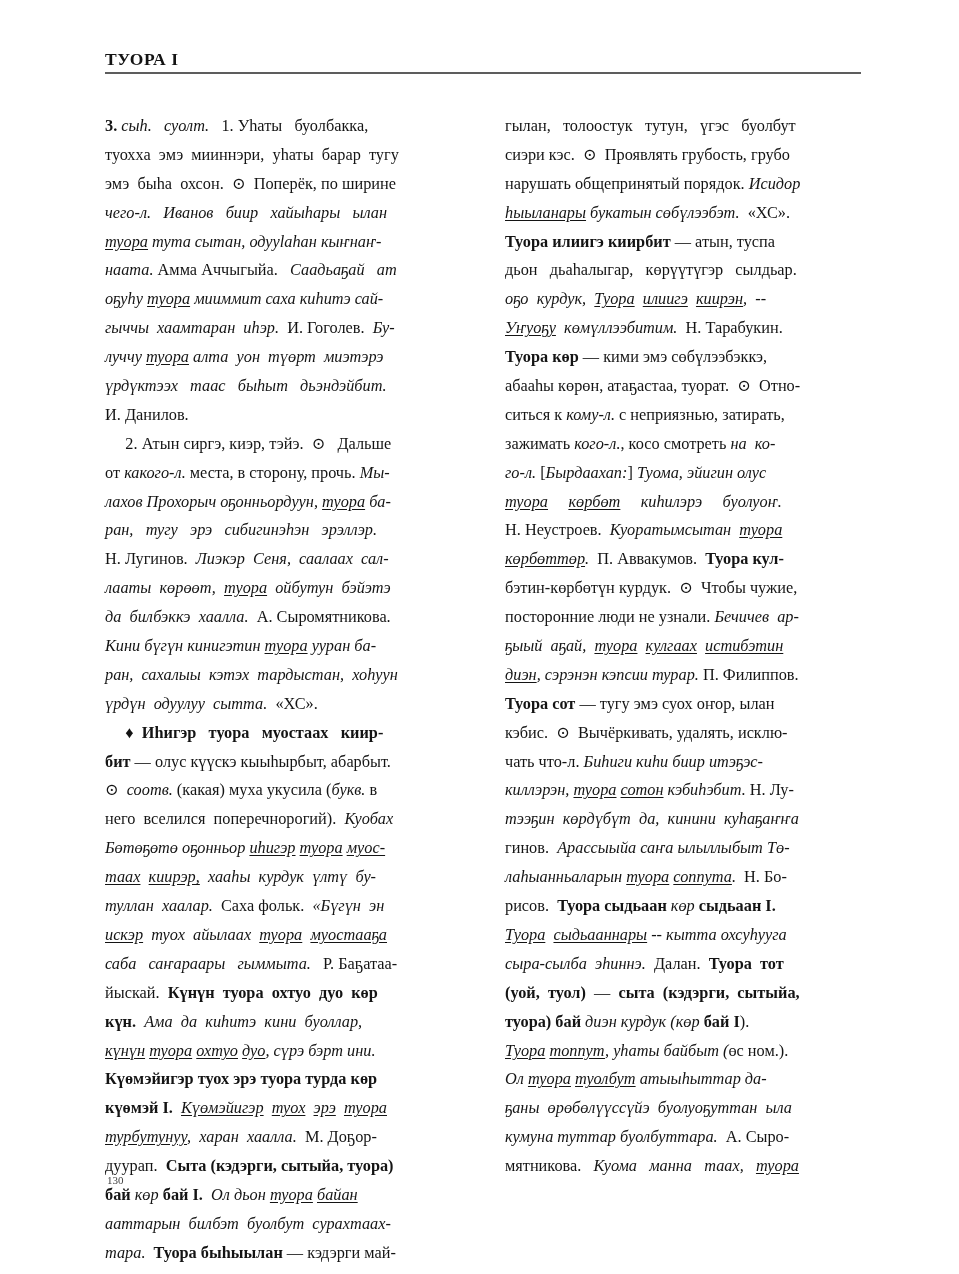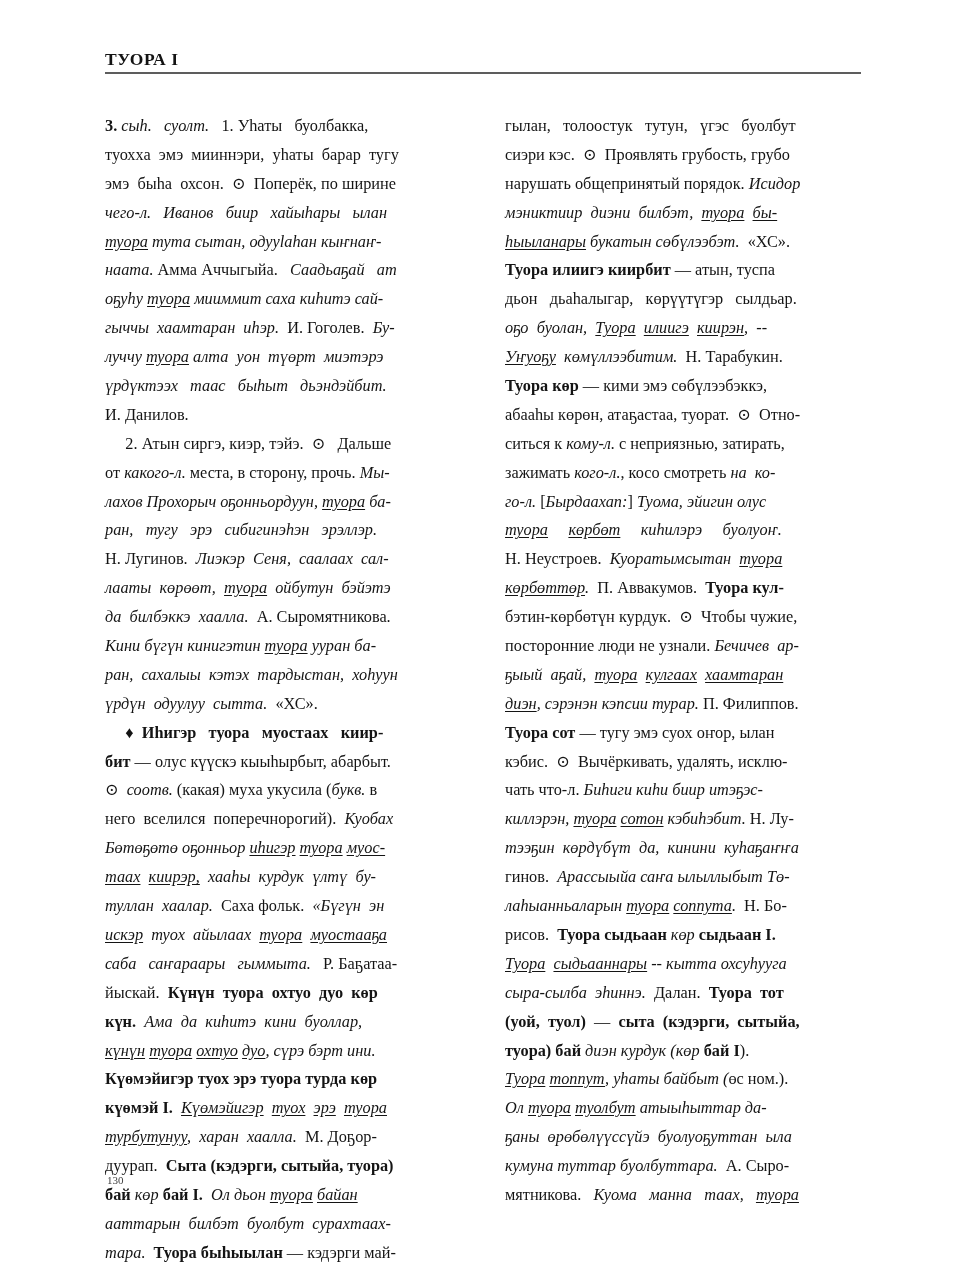--- a/index.html
+++ b/index.html
@@ -122,37 +122,36 @@
         <div class="line"><span class="u">турбутунуу</span><span class="i">,  харан  хаалла.</span><span class="r">  М. Доҕор-</span></div>
         <div class="line"><span class="r">дуурап.</span><span class="r">  </span><span class="b">Сыта (кэдэрги, сытыйа, туора)</span></div>
         <div class="line"><span class="b">бай</span><span class="r"> </span><span class="i">көр</span><span class="r"> </span><span class="b">бай I.</span><span class="r">  </span><span class="i">Ол дьон </span><span class="u">туора</span><span class="r"> </span><span class="u">байан</span></div>
         <div class="line"><span class="i">ааттарын  билбэт  буолбут  сурахтаах-</span></div>
         <div class="line"><span class="i">тара.</span><span class="r">  </span><span class="b">Туора быһыылан</span><span class="r"> — кэдэрги май-</span></div>
       </div>
     <div class="col" id="col-1">
         <div class="line"><span class="r">гылан,   толоостук   тутун,   үгэс   буолбут</span></div>
         <div class="line"><span class="r">сиэри кэс.  </span><span class="sym">⊙</span><span class="r">  Проявлять грубость, грубо</span></div>
         <div class="line"><span class="r">нарушать общепринятый порядок. </span><span class="i">Исидор</span></div>
-        <div class="line"><span class="i">мэниктиир  диэни  билбэт,  </span><span class="u">туора</span><span class="r">  </span><span class="u">бы-</span></div>
         <div class="line"><span class="u">һыыланары</span><span class="i"> букатын сөбүлээбэт.</span><span class="r">  «ХС».</span></div>
         <div class="line"><span class="b">Туора илиигэ киирбит</span><span class="r"> — атын, туспа</span></div>
         <div class="line"><span class="r">дьон   дьаһалыгар,   көрүүтүгэр   сылдьар.</span></div>
-        <div class="line"><span class="i">оҕо  буолан,  </span><span class="u">Туора</span><span class="r">  </span><span class="u">илиигэ</span><span class="r">  </span><span class="u">киирэн</span><span class="i">,  --</span></div>
+        <div class="line"><span class="i">оҕо  курдук,  </span><span class="u">Туора</span><span class="r">  </span><span class="u">илиигэ</span><span class="r">  </span><span class="u">киирэн</span><span class="i">,  --</span></div>
         <div class="line"><span class="u">Уҥуоҕу</span><span class="i">  көмүллээбитим.</span><span class="r">  Н. Тарабукин.</span></div>
         <div class="line"><span class="b">Туора көр</span><span class="r"> — кими эмэ сөбүлээбэккэ,</span></div>
         <div class="line"><span class="r">абааһы көрөн, атаҕастаа, туорат.  </span><span class="sym">⊙</span><span class="r">  Отно-</span></div>
         <div class="line"><span class="r">ситься к </span><span class="i">кому-л.</span><span class="r"> с неприязнью, затирать,</span></div>
         <div class="line"><span class="r">зажимать </span><span class="i">кого-л.</span><span class="r">, косо смотреть </span><span class="i">на  ко-</span></div>
         <div class="line"><span class="i">го-л.</span><span class="r"> [</span><span class="i">Бырдаахап:</span><span class="r">] </span><span class="i">Туома, эйигин олус</span></div>
         <div class="line"><span class="u">туора</span><span class="r">     </span><span class="u">көрбөт</span><span class="i">     киһилэрэ     буолуоҥ.</span></div>
         <div class="line"><span class="r">Н. Неустроев.</span><span class="r">  </span><span class="i">Куоратымсытан</span><span class="r">  </span><span class="u">туора</span></div>
         <div class="line"><span class="u">көрбөттөр</span><span class="i">.</span><span class="r">  П. Аввакумов.</span><span class="r">  </span><span class="b">Туора кул-</span></div>
         <div class="line"><span class="r">бэтин-көрбөтүн курдук.  </span><span class="sym">⊙</span><span class="r">  Чтобы чужие,</span></div>
         <div class="line"><span class="r">посторонние люди не узнали. </span><span class="i">Бечичев  ар-</span></div>
-        <div class="line"><span class="i">ҕыый  аҕай,  </span><span class="u">туора</span><span class="r">  </span><span class="u">кулгаах</span><span class="r">  </span><span class="u">хаамтаран</span></div>
+        <div class="line"><span class="i">ҕыый  аҕай,  </span><span class="u">туора</span><span class="r">  </span><span class="u">кулгаах</span><span class="r">  </span><span class="u">истибэтин</span></div>
         <div class="line"><span class="u">диэн</span><span class="i">, сэрэнэн кэпсии турар.</span><span class="r"> П. Филиппов.</span></div>
         <div class="line"><span class="b">Туора сот</span><span class="r"> — тугу эмэ суох оҥор, ылан</span></div>
         <div class="line"><span class="r">кэбис.  </span><span class="sym">⊙</span><span class="r">  Вычёркивать, удалять, исклю-</span></div>
         <div class="line"><span class="r">чать что-л. </span><span class="i">Биһиги киһи биир итэҕэс-</span></div>
         <div class="line"><span class="i">киллэрэн, </span><span class="u">туора</span><span class="r"> </span><span class="u">сотон</span><span class="i"> кэбиһэбит.</span><span class="r"> Н. Лу-</span></div>
         <div class="line"><span class="i">тээҕин  көрдүбүт  да,  кинини  куһаҕаҥҥа</span></div>
         <div class="line"><span class="r">гинов.</span><span class="r">  </span><span class="i">Арассыыйа саҥа ылыллыбыт Тө-</span></div>
         <div class="line"><span class="i">лаһыанньаларын </span><span class="u">туора</span><span class="r"> </span><span class="u">соппута</span><span class="i">.</span><span class="r">  Н. Бо-</span></div>
         <div class="line"><span class="r">рисов.</span><span class="r">  </span><span class="b">Туора сыдьаан</span><span class="r"> </span><span class="i">көр</span><span class="r"> </span><span class="b">сыдьаан I.</span></div>
         <div class="line"><span class="u">Туора</span><span class="r">  </span><span class="u">сыдьааннары</span><span class="i"> -- кытта охсуһууга</span></div>

